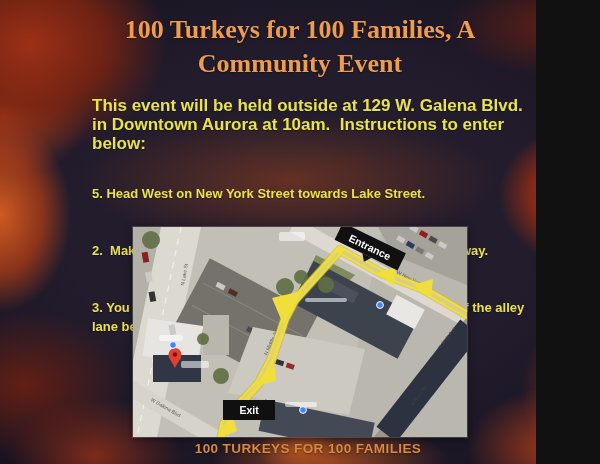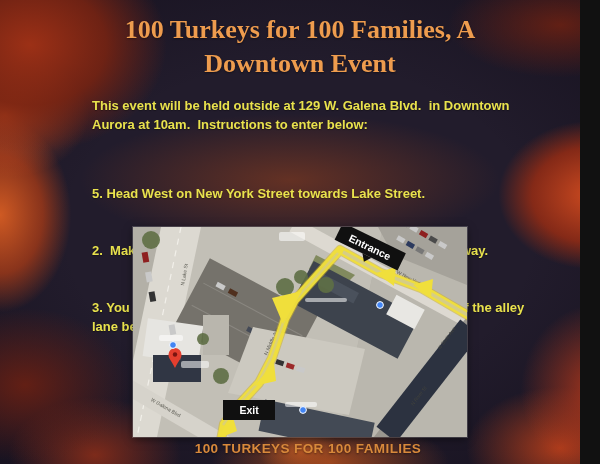--- a/index.html
+++ b/index.html
@@ -1,17 +1,17 @@
 <!DOCTYPE html>
 <html><head>
 <meta charset="utf-8">
 <style>
   html,body{margin:0;padding:0;background:#111;}
   #flyer{
-    position:relative;width:580px;height:464px;overflow:hidden;
+    position:relative;width:536px;height:464px;overflow:hidden;
     font-family:"Liberation Sans",sans-serif;
     background-color:#221c2c;
     background-image:
       radial-gradient(ellipse 150px 70px at 560px 25px, rgba(122,35,16,.75), rgba(122,35,16,0) 75%),
       radial-gradient(ellipse 190px 150px at 30px 45px, #9c3016 0%, rgba(124,36,17,.85) 40%, rgba(124,36,17,0) 72%),
       radial-gradient(ellipse 120px 90px at 5px 115px, rgba(196,73,31,.9), rgba(196,73,31,0) 70%),
       radial-gradient(ellipse 95px 130px at 0px 215px, #cf5a23 0%, rgba(163,58,24,.8) 45%, rgba(163,58,24,0) 75%),
       radial-gradient(ellipse 300px 95px at 290px 180px, rgba(165,70,28,.5), rgba(165,70,28,0) 70%),
       radial-gradient(ellipse 120px 95px at 592px 195px, #cc4a20 0%, rgba(150,44,20,.85) 50%, rgba(150,44,20,0) 78%),
       radial-gradient(ellipse 110px 120px at 600px 390px, rgba(178,56,28,.95), rgba(178,56,28,0) 72%),
@@ -22,21 +22,21 @@
       radial-gradient(ellipse 130px 85px at 560px 448px, rgba(188,64,27,.9), rgba(188,64,27,0) 72%),
       radial-gradient(ellipse 420px 300px at 300px 230px, rgba(26,21,36,0) 55%, rgba(16,12,24,.55) 100%);
   }
   #title{
     position:absolute;top:13px;left:0;width:600px;text-align:center;
     font-family:"Liberation Serif",serif;font-weight:bold;font-size:26px;line-height:34px;
     text-shadow:0 1px 2px rgba(0,0,0,.4);
   }
   #intro{
     position:absolute;left:92px;top:96px;width:446px;
-    font-weight:bold;font-size:13px;line-height:19px;white-space:pre-wrap;
+    font-weight:bold;font-size:17px;line-height:19px;white-space:pre-wrap;
     text-shadow:0 1px 1px rgba(0,0,0,.35);
   }
   #instructions{
     position:absolute;left:92px;top:146px;width:446px;
     font-weight:bold;font-size:13px;line-height:19px;
     list-style:none;margin:0;padding:0;white-space:pre-wrap;
     text-shadow:0 1px 1px rgba(0,0,0,.35);
   }
   #map-wrap{
     position:absolute;left:133px;top:227px;width:334px;height:210px;
@@ -54,21 +54,21 @@
   .callout-text{fill:#ffffff;font-weight:bold;font-size:10.5px;}
   .poi-smudge{fill:#ffffff;opacity:.55;}
 </style>
 </head>
 <body>
 
 <div id="flyer">
 
   <div id="title" style="color:#ee9c4e;">
     <div>100 Turkeys for 100 Families, A</div>
-    <div>Downtown Event</div>
+    <div>Community Event</div>
   </div>
 
   <div id="intro" style="color:#e9e24d;">This event will be held outside at 129 W. Galena Blvd.  in Downtown Aurora at 10am.  Instructions to enter below:</div>
 
   <ul id="instructions" style="color:#e9e24d;">
     <li>5. Head West on New York Street towards Lake Street.</li>
     <li>2.  Make a left hand turn on N. MIddle Ave. which is an alley way.</li>
     <li>3. You will be given your turkey while in the drive thru lane of the alley lane before exiting left onto Galena Blvd.</li>
   </ul>
 

